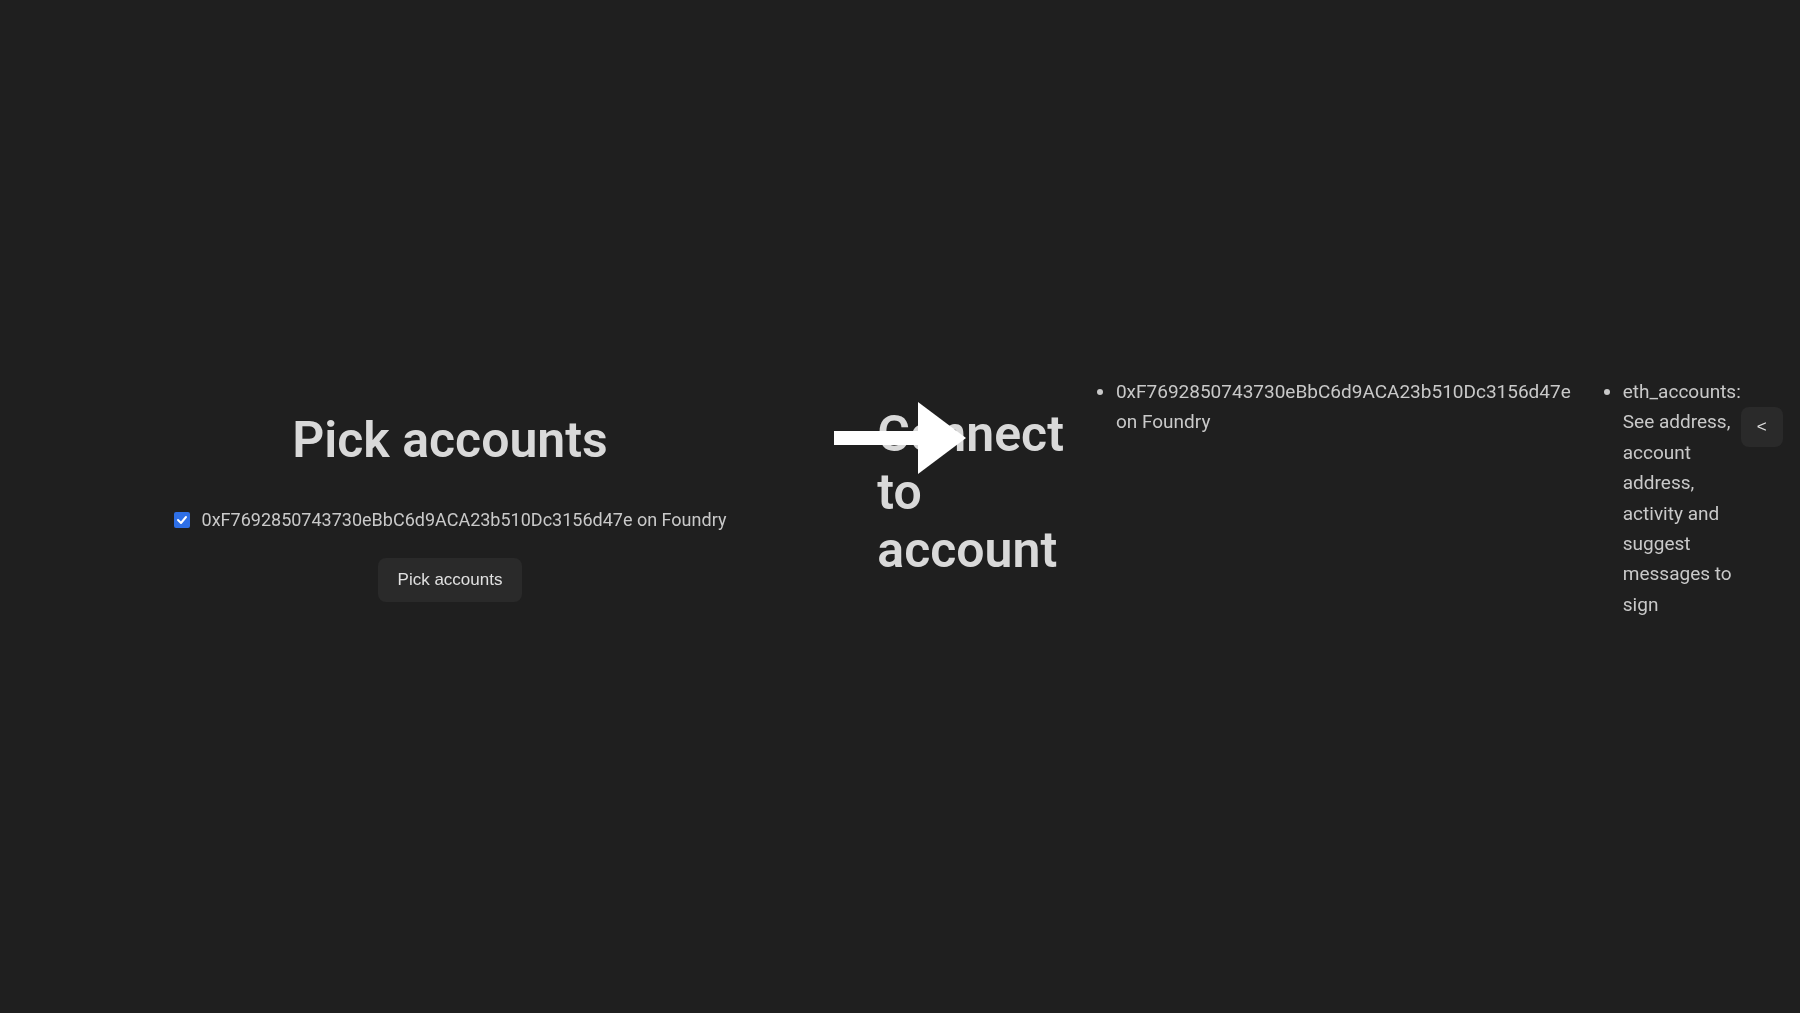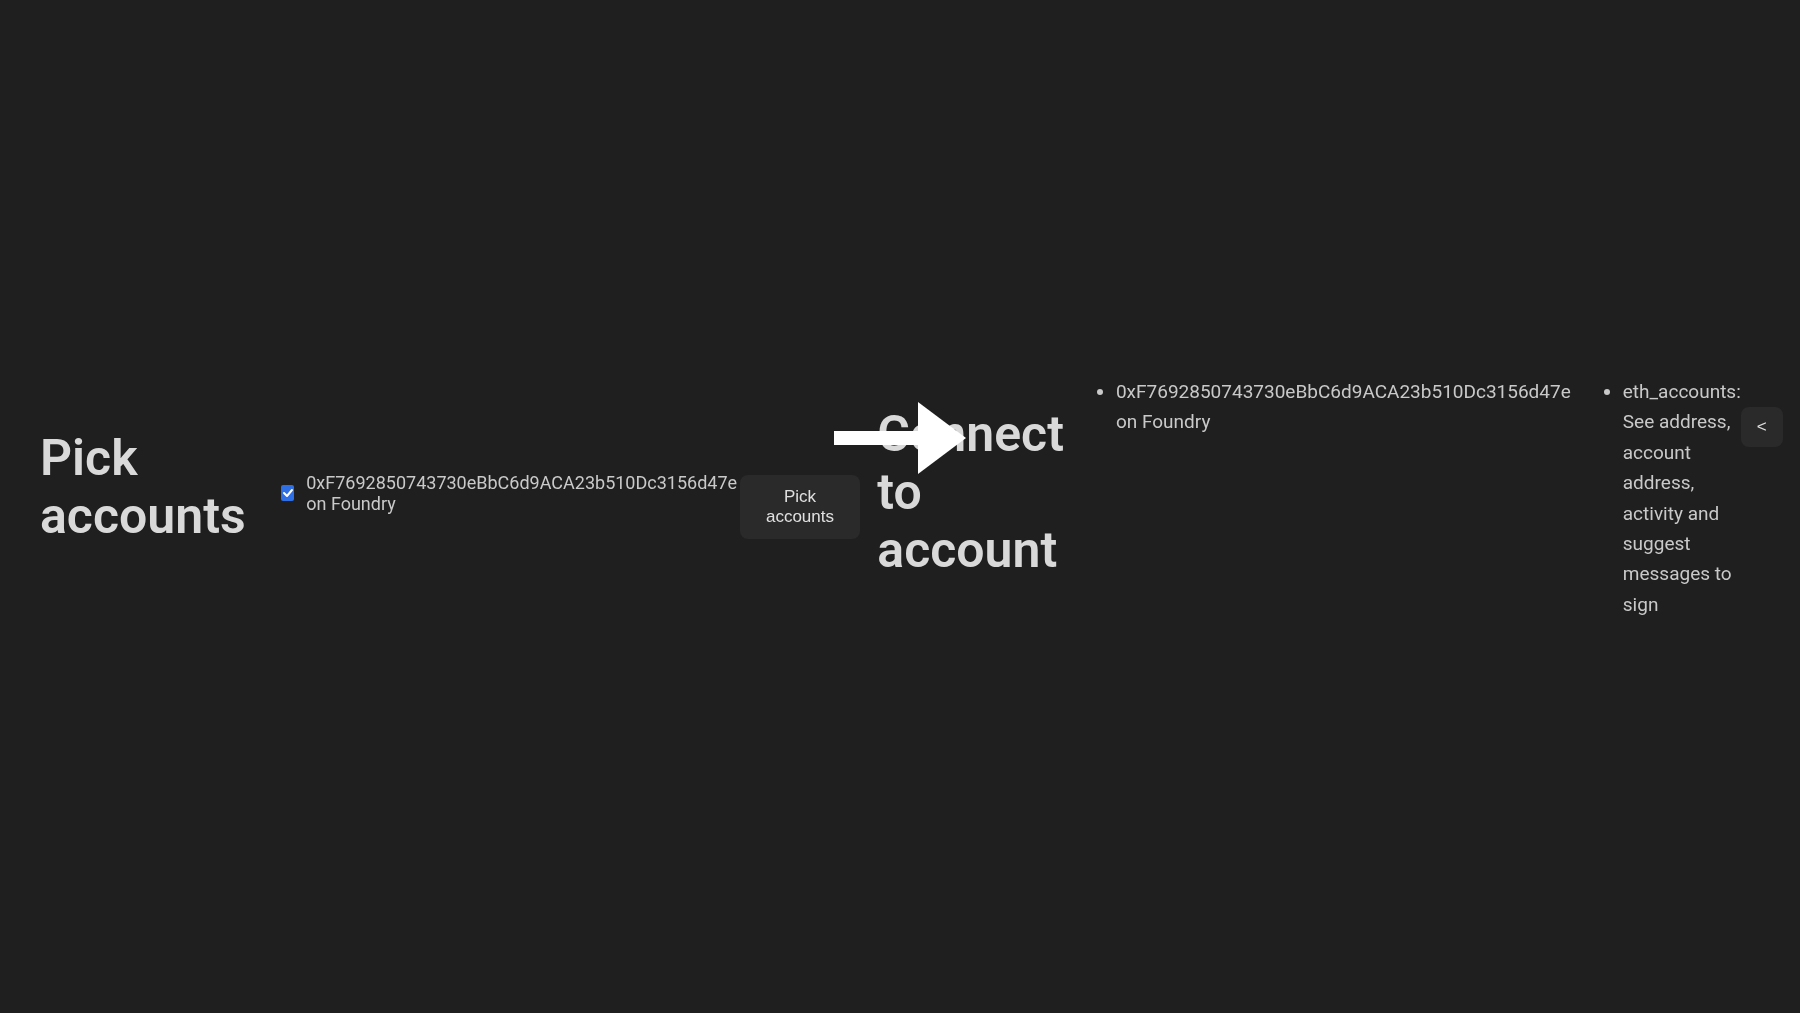--- a/index.html
+++ b/index.html
@@ -19,21 +19,21 @@
     .container {
       display: flex;
       width: 100%;
       height: 100%;
       align-items: center;
       justify-content: center;
     }
     .left-panel {
       width: 50%;
       display: flex;
-      flex-direction: row;
+      flex-direction: column;
       align-items: center;
       justify-content: center;
       padding: 40px;
     }
     .right-panel {
       width: 50%;
       display: flex;
       flex-direction: row;
       align-items: flex-start;
       justify-content: center;

